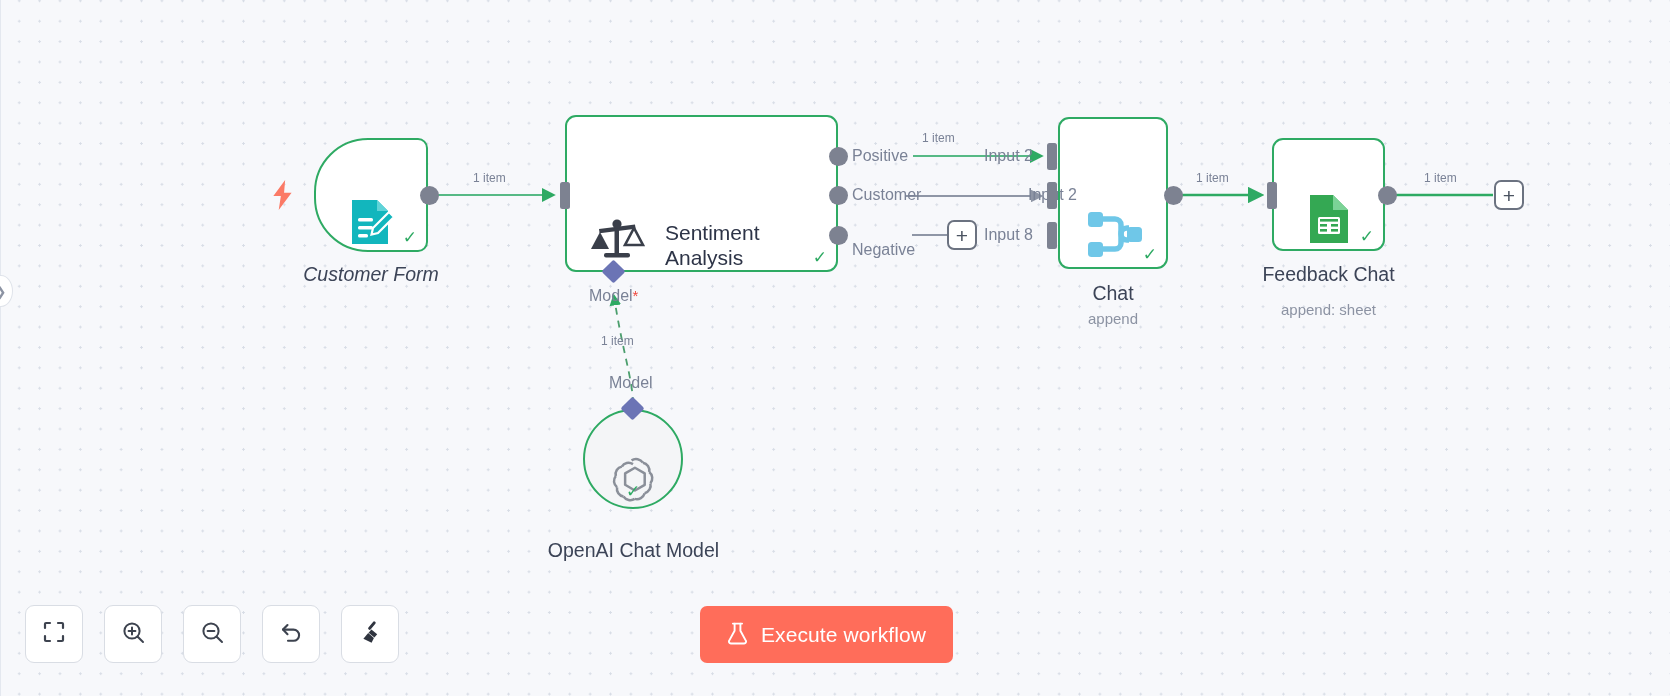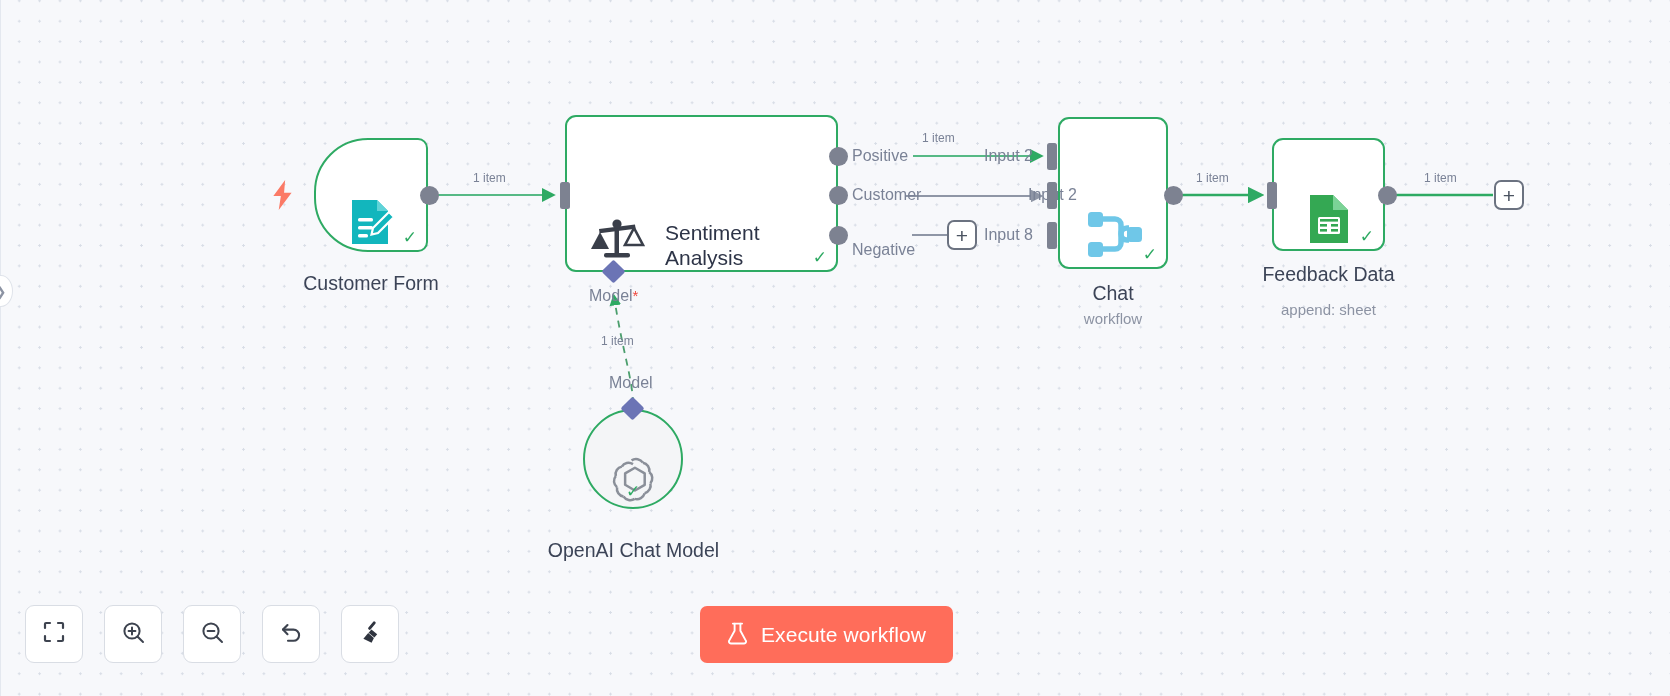--- a/index.html
+++ b/index.html
@@ -233,21 +233,21 @@
         <path d="M4 2 h25 l11 11 v33 h-36 z" fill="#12b6bd"></path>
         <path d="M29 2 v11 h11 z" fill="#5fd3d8"></path>
         <rect x="10" y="20" width="15" height="3.4" rx="1.5" fill="#fff"></rect>
         <rect x="10" y="28" width="15" height="3.4" rx="1.5" fill="#fff"></rect>
         <rect x="10" y="36" width="10" height="3.4" rx="1.5" fill="#fff"></rect>
         <path d="M41 14 l5 5 -16 16 -6.5 1.5 1.5 -6.5 z" fill="#12b6bd" stroke="#fff" stroke-width="2.2"></path>
       </svg>
     </span>
     <span class="tick">✓</span>
   </div>
-  <div class="node-title" style="left:299px; top:272px; width:144px;">Customer Form</div>
+  <div class="node-title" style="left:299px; top:263px; width:144px;font-style:italic;">Customer Form</div>
   <div class="port-dot" style="left:420px; top:186px;"></div>
   <div class="item-label" style="left:473px; top:171px;">1 item</div>
 
   <div class="node" id="n-sentiment">
     <span>
       <svg width="56" height="50" viewBox="0 0 56 50">
         <g fill="#3a3f4a">
           <rect x="25.5" y="9" width="4.5" height="31" rx="1.5"></rect>
           <rect x="15" y="37" width="26" height="4.5" rx="2"></rect>
           <path d="M10 13 L46 8.5 L46.6 12.8 L10.6 17.3 Z"></path>
@@ -296,21 +296,21 @@
           <path d="M20 44 H32 a6 6 0 0 0 6 -6 v-9 a6 6 0 0 1 6 -6 h2"></path>
         </g>
         <rect x="5" y="7" width="15" height="15" rx="3.5" fill="#6fc7e8"></rect>
         <rect x="5" y="37" width="15" height="15" rx="3.5" fill="#6fc7e8"></rect>
         <rect x="44" y="22" width="15" height="15" rx="3.5" fill="#6fc7e8"></rect>
       </svg>
     </span>
     <span class="tick">✓</span>
   </div>
   <div class="node-title" style="left:1058px; top:282px; width:110px;">Chat</div>
-  <div class="node-sub" style="left:1058px; top:310px; width:110px;">workflow</div>
+  <div class="node-sub" style="left:1058px; top:310px; width:110px;">append</div>
 
   <div class="port-dot" style="left:1164px; top:186px;"></div>
   <div class="item-label" style="left:1196px; top:171px;">1 item</div>
 
   <div class="port-rect" style="left:1267px; top:182px;"></div>
 
   <div class="node" id="n-feedback">
     <span>
       <svg width="44" height="52" viewBox="0 0 44 52">
         <path d="M3 2 h23 l15 15 v33 h-38 z" fill="#34a853"></path>
@@ -320,21 +320,21 @@
           <rect x="13" y="26" width="18" height="2.6"></rect>
           <rect x="13" y="31" width="7" height="2.6"></rect>
           <rect x="24" y="31" width="7" height="2.6"></rect>
           <rect x="13" y="36" width="7" height="2.6"></rect>
           <rect x="24" y="36" width="7" height="2.6"></rect>
         </g>
       </svg>
     </span>
     <span class="tick">✓</span>
   </div>
-  <div class="node-title" style="left:1250px; top:263px; width:157px;">Feedback Data</div>
+  <div class="node-title" style="left:1250px; top:263px; width:157px;">Feedback Chat</div>
   <div class="node-sub" style="left:1250px; top:292px; width:157px;margin-top:9px;">append: sheet</div>
 
   <div class="port-dot" style="left:1378px; top:186px;"></div>
   <div class="item-label" style="left:1424px; top:171px;">1 item</div>
 
   <div class="plus-stub" style="left:1494px; top:180px;">+</div>
 
   <div class="port-label" style="left:609px; top:374px;">Model</div>
   <div class="port-diamond" style="left:624px; top:400px;"></div>
 

